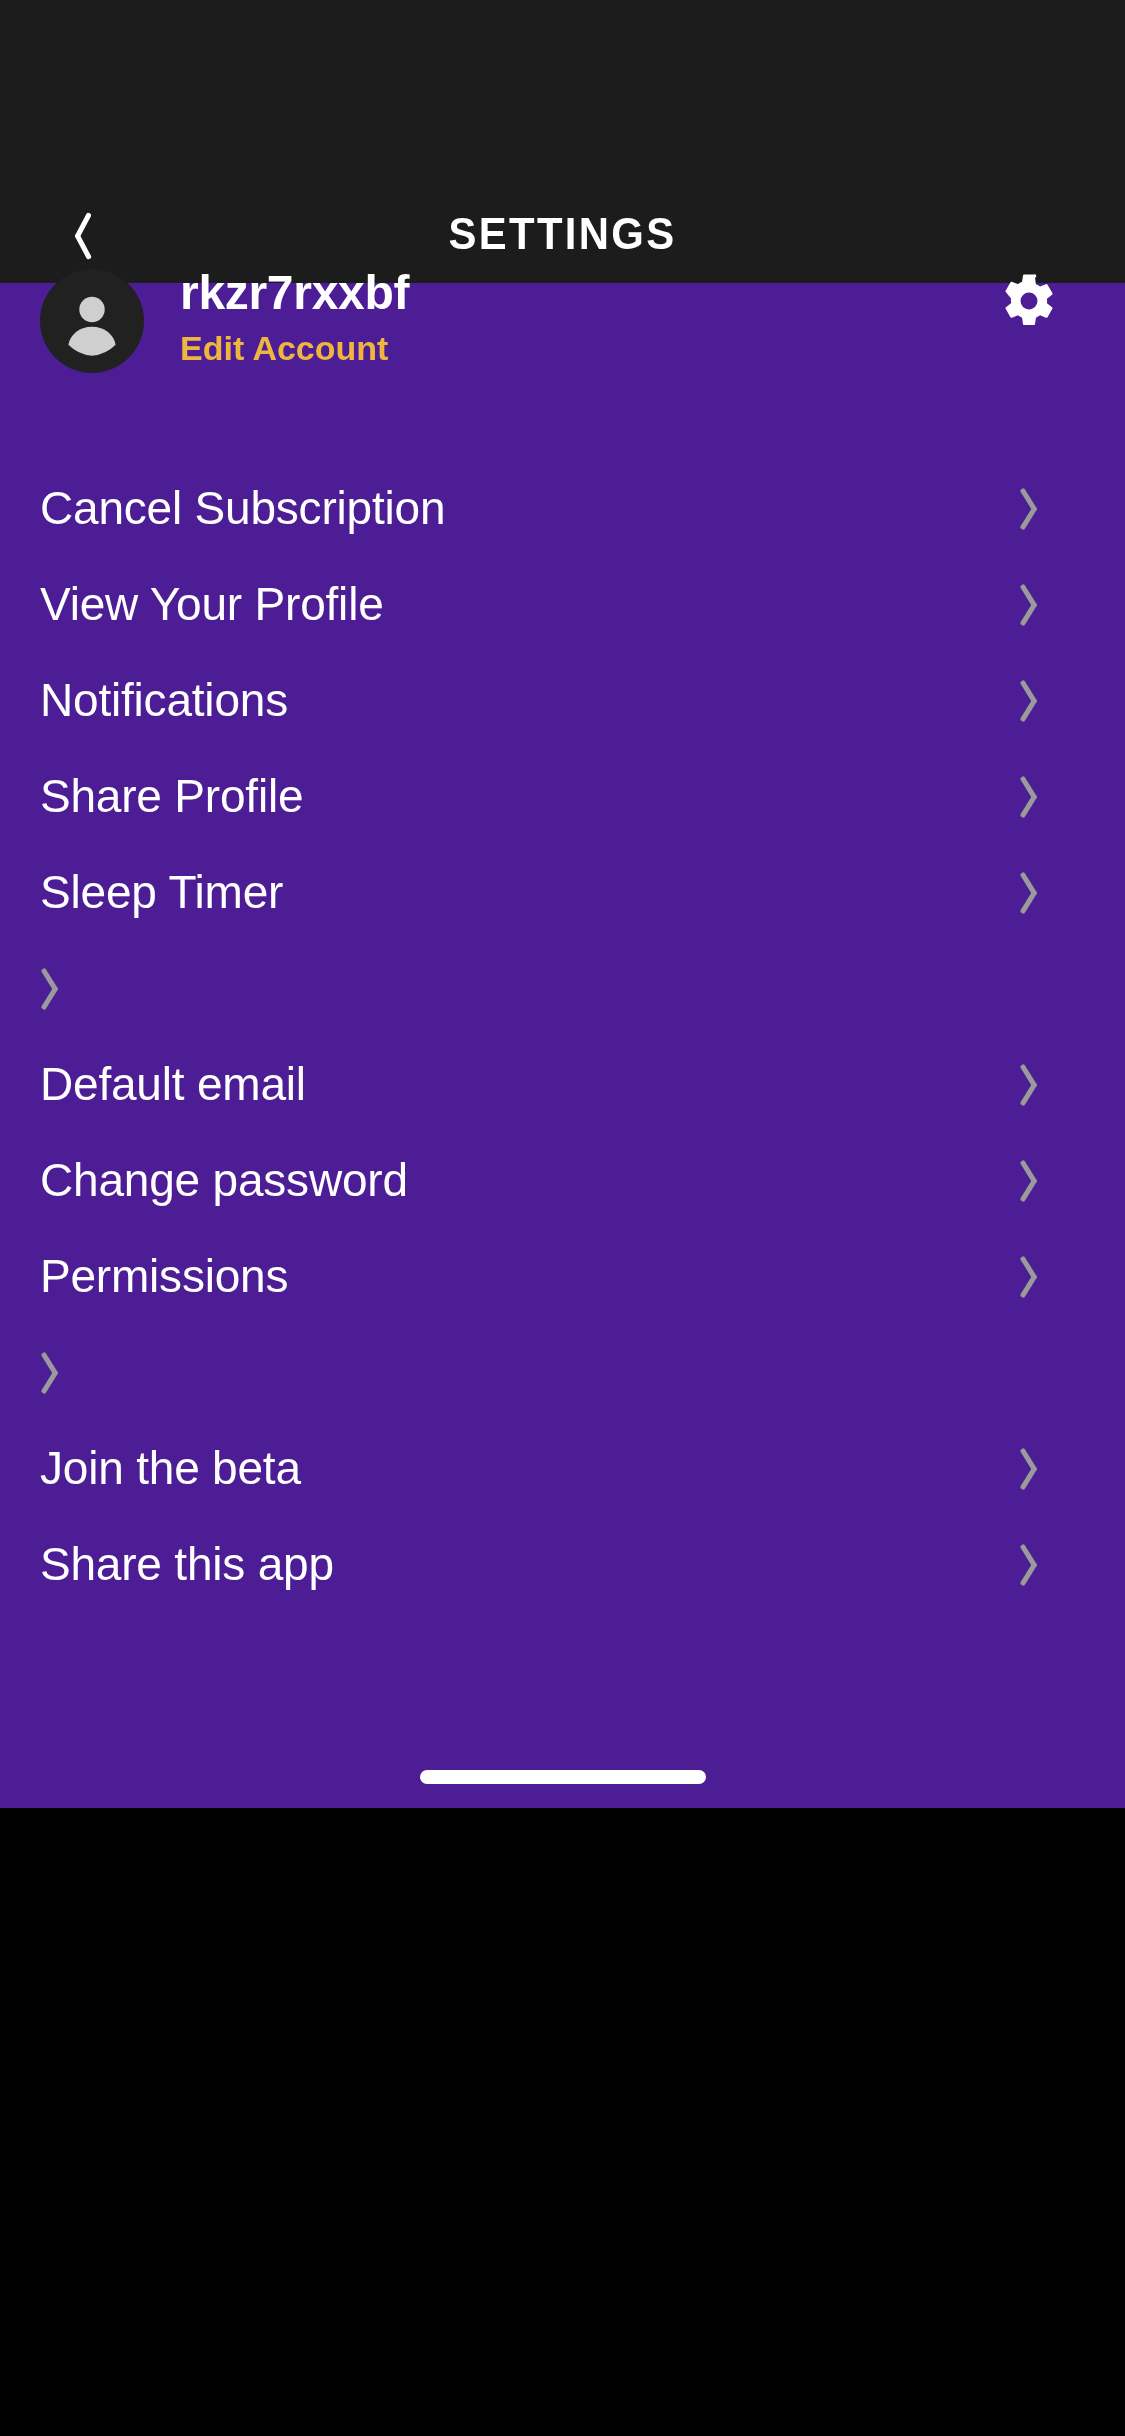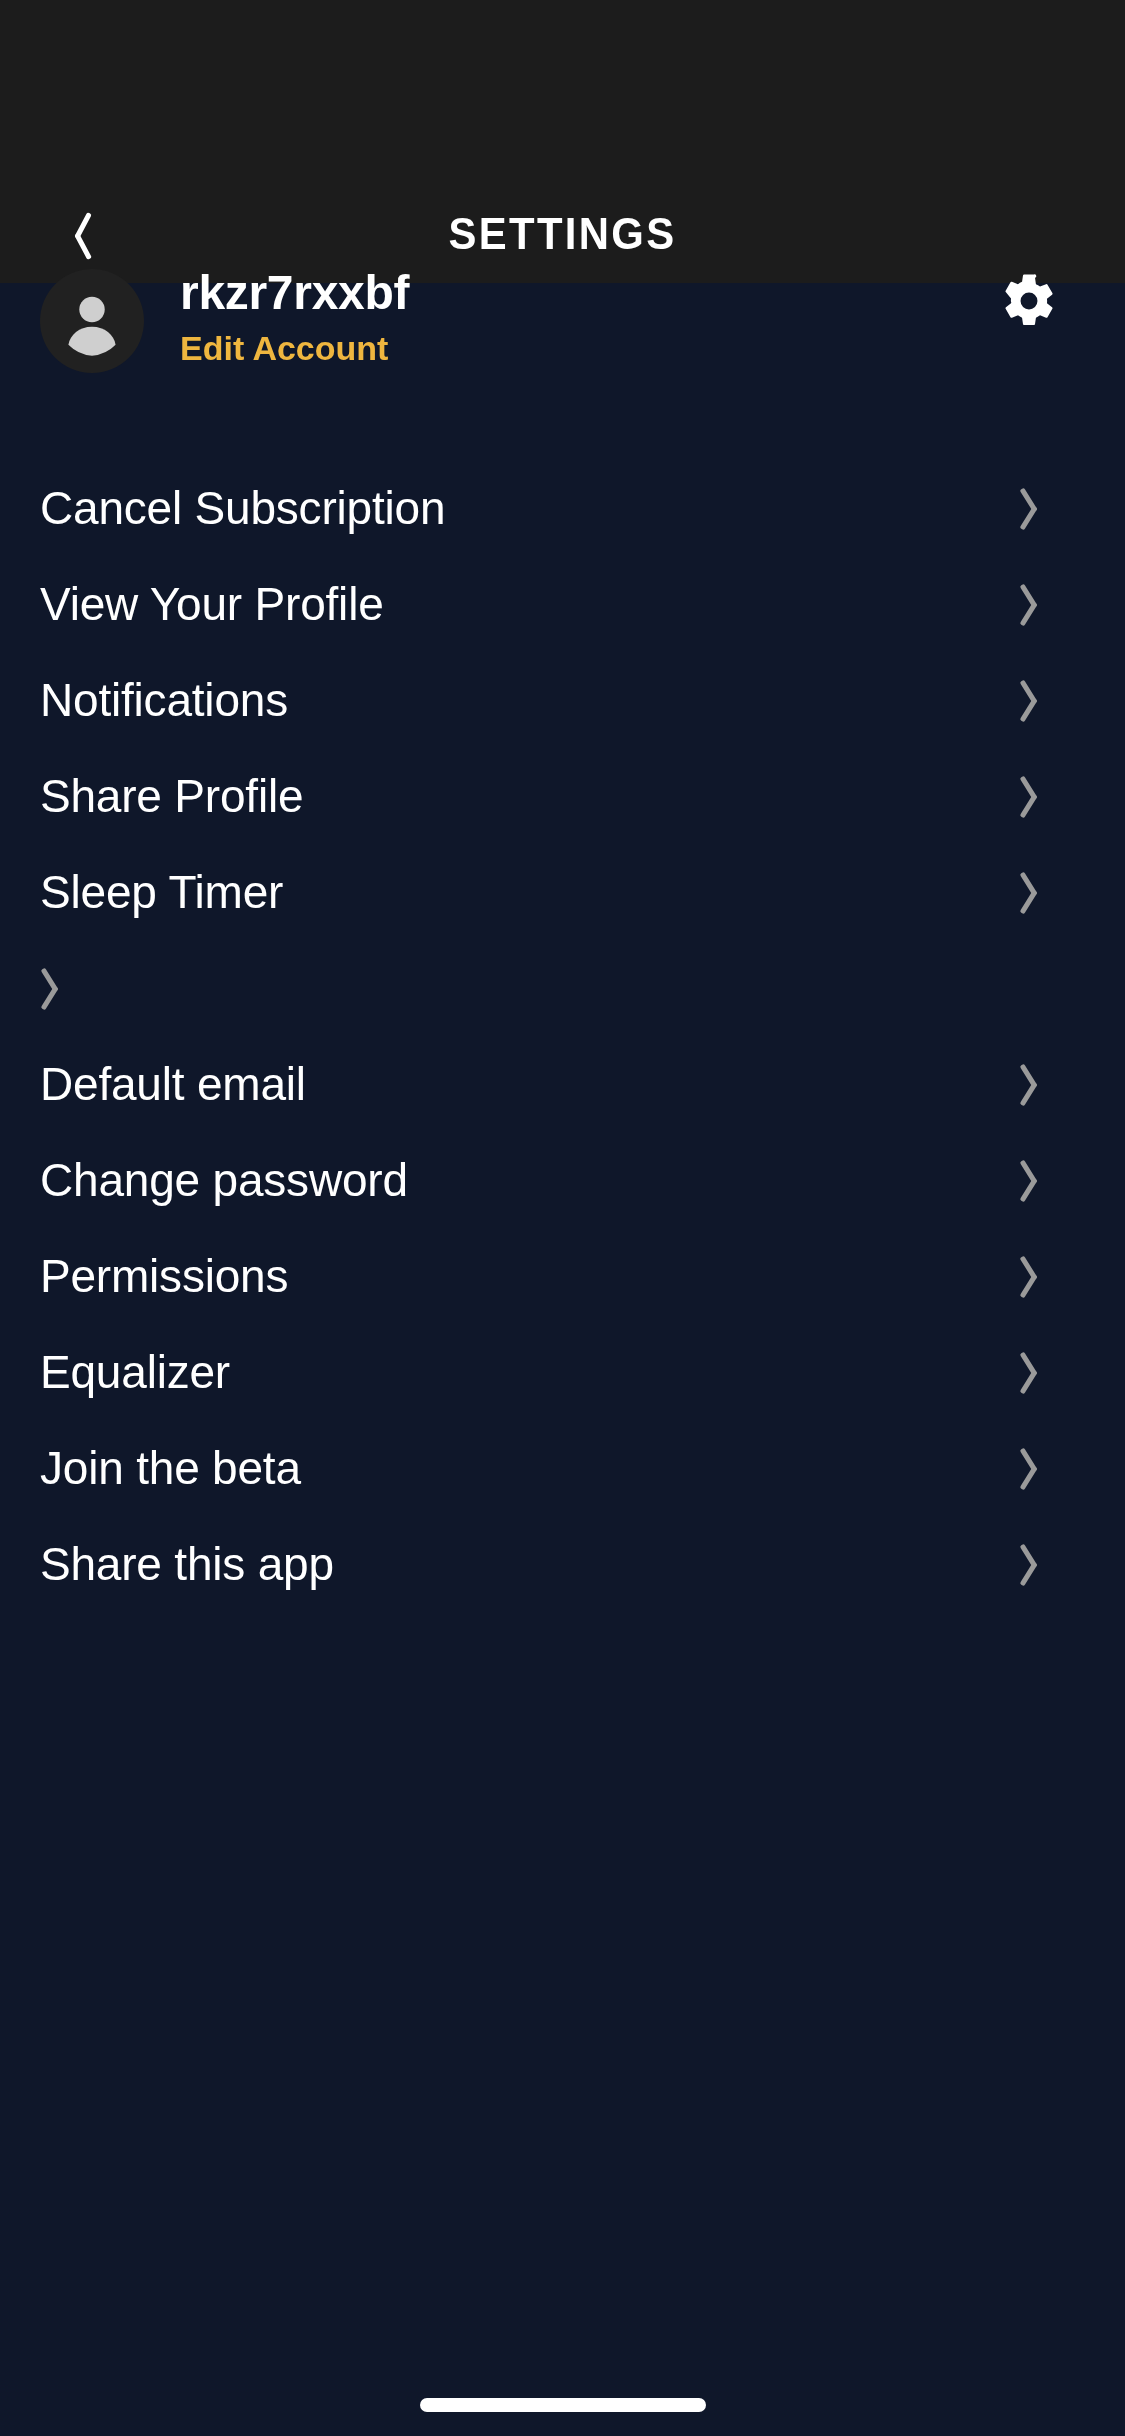--- a/index.html
+++ b/index.html
@@ -4,22 +4,22 @@
 <style>
   * { margin:0; padding:0; box-sizing:border-box; }
   html, body {
     width:1125px; height:2436px;
     background:#000;
     font-family:"Liberation Sans", sans-serif;
     overflow:hidden;
   }
   .phone {
     position:relative;
-    width:1125px; height:2436px;
-    background:#0f172a;
+    width:1125px; height:1808px;
+    background:#4c1d95;
     overflow:hidden;
   }
 
   
   .statusbar {
     position:absolute; top:0; left:0; right:0; height:185px;
     background:#1c1c1c;
     display:flex; align-items:flex-start; justify-content:space-between;
     padding:36px 62px 0 62px;
   }
@@ -232,21 +232,20 @@
     </div>
     <div class="row">
       <div class="row-label">Change password</div>
       <div class="chev"></div>
     </div>
     <div class="row">
       <div class="row-label">Permissions</div>
       <div class="chev"></div>
     </div>
     <div class="row">
-      <div class="row-label">Equalizer</div>
       <div class="chev"></div>
     </div>
     <div class="row">
       <div class="row-label">Join the beta</div>
       <div class="chev"></div>
     </div>
     <div class="row">
       <div class="row-label">Share this app</div>
       <div class="chev"></div>
     </div>

